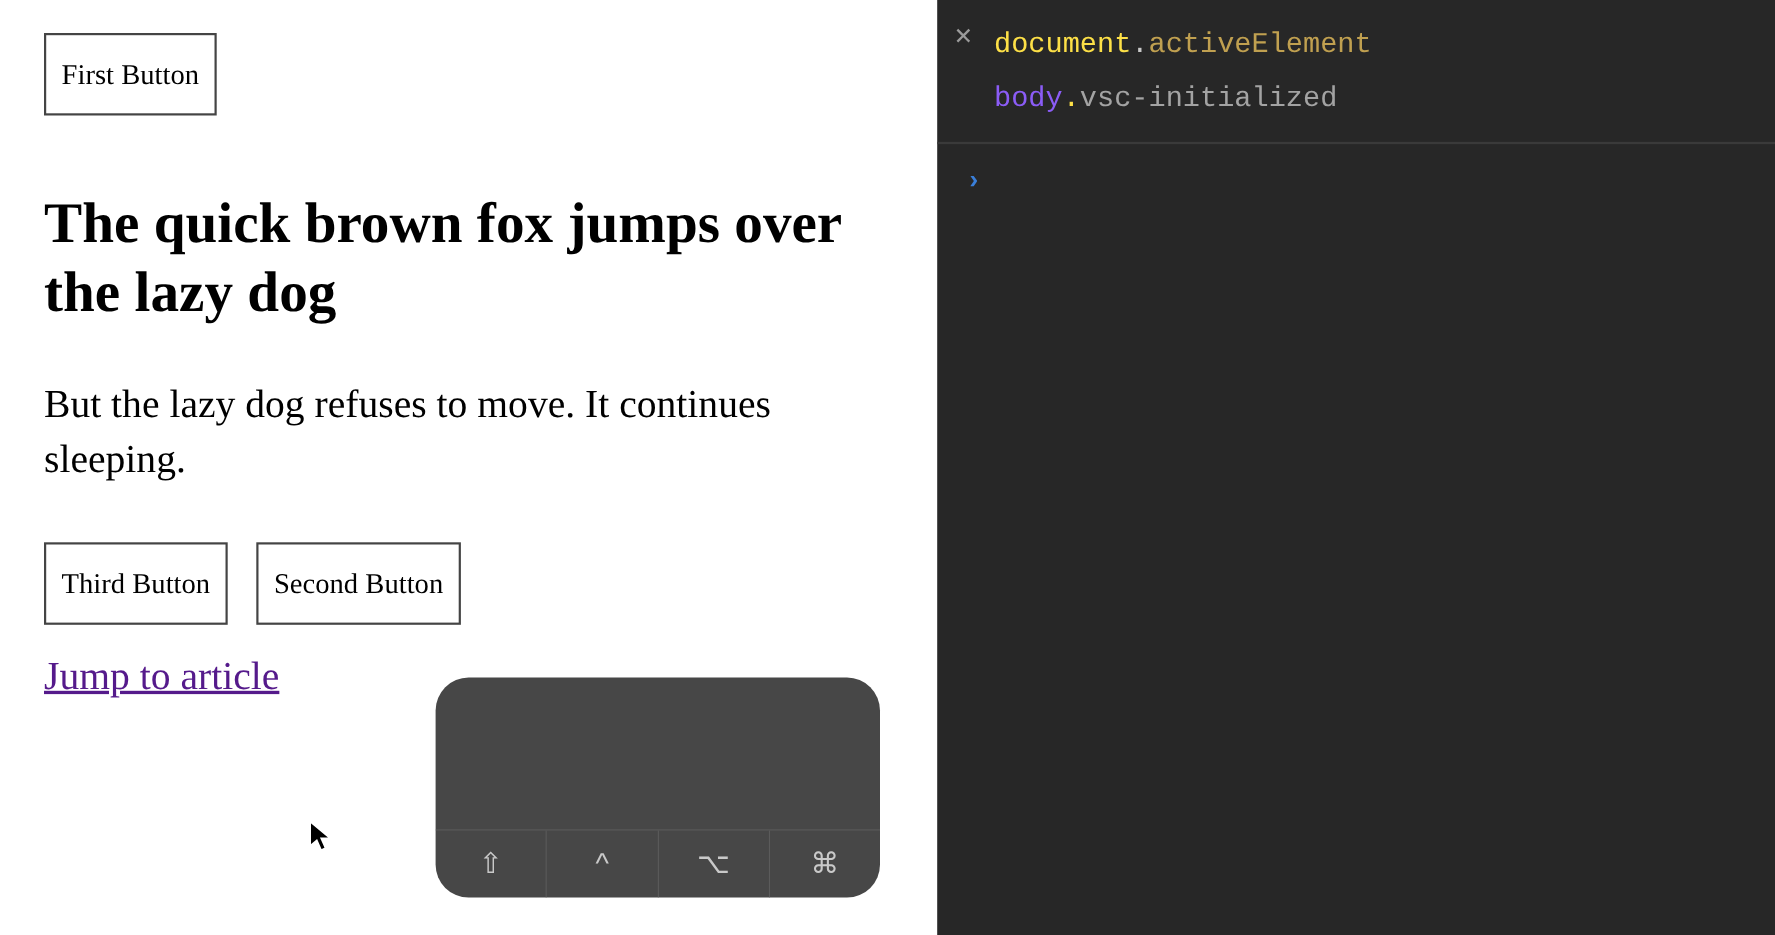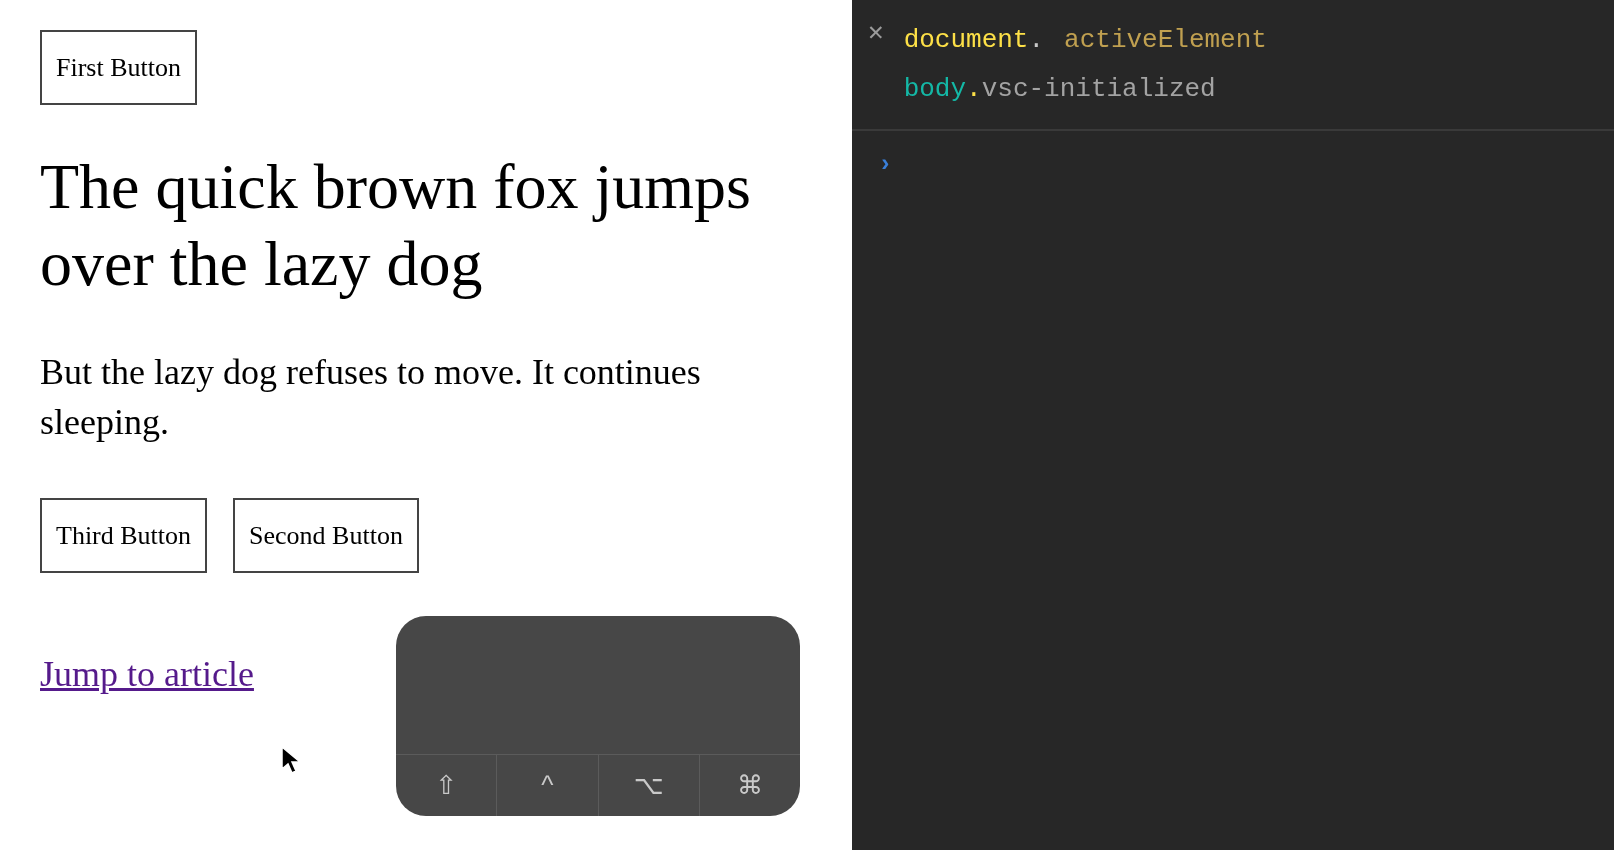--- a/index.html
+++ b/index.html
@@ -23,41 +23,41 @@
       font-size: 26px;
       line-height: 1.2;
       background: #fff;
       border: 2px solid #444;
       padding: 20px 14px;
       cursor: default;
       display: inline-block;
     }
     .heading {
       font-family: Georgia, 'Times New Roman', serif;
-      font-size: 64px;
-      font-weight: 400;
+      font-size: 52px;
+      font-weight: 700;
       line-height: 1.2;
-      margin-top: 44px;
+      margin-top: 68px;
       max-width: 760px;
     }
     .para {
       font-family: Georgia, 'Times New Roman', serif;
       font-size: 36px;
       line-height: 1.4;
       margin-top: 44px;
       max-width: 700px;
     }
     .row {
       margin-top: 50px;
       display: flex;
       gap: 26px;
     }
     .link {
       display: inline-block;
-      margin-top: 80px;
+      margin-top: 25px;
       font-family: Georgia, 'Times New Roman', serif;
       font-size: 36px;
       color: #551a8b;
       text-decoration: underline;
     }
     .cursor {
       position: absolute;
       left: 280px;
       top: 745px;
       width: 22px;
@@ -112,22 +112,22 @@
     .close-x {
       color: #9b9b9b;
       font-size: 26px;
       line-height: 1.2;
       padding-top: 2px;
       cursor: pointer;
     }
     .code-block { line-height: 1.9; }
     .tok-obj { color: #fde047; }
     .tok-dot { color: #c9c9c9; }
-    .tok-prop { color: #c0a050; margin-left: 20px; }
-    .tok-tag { color: #14b8a6; }
+    .tok-prop { color: #c0a050; }
+    .tok-tag { color: #8b5cf6; }
     .tok-cls { color: #a3a3a3; }
     .prompt-row {
       padding: 18px 18px 0 26px;
       border-top: 2px solid #3a3a3a;
       margin-top: 14px;
     }
     .prompt {
       color: #3a7fd9;
       font-size: 24px;
       font-weight: bold;

